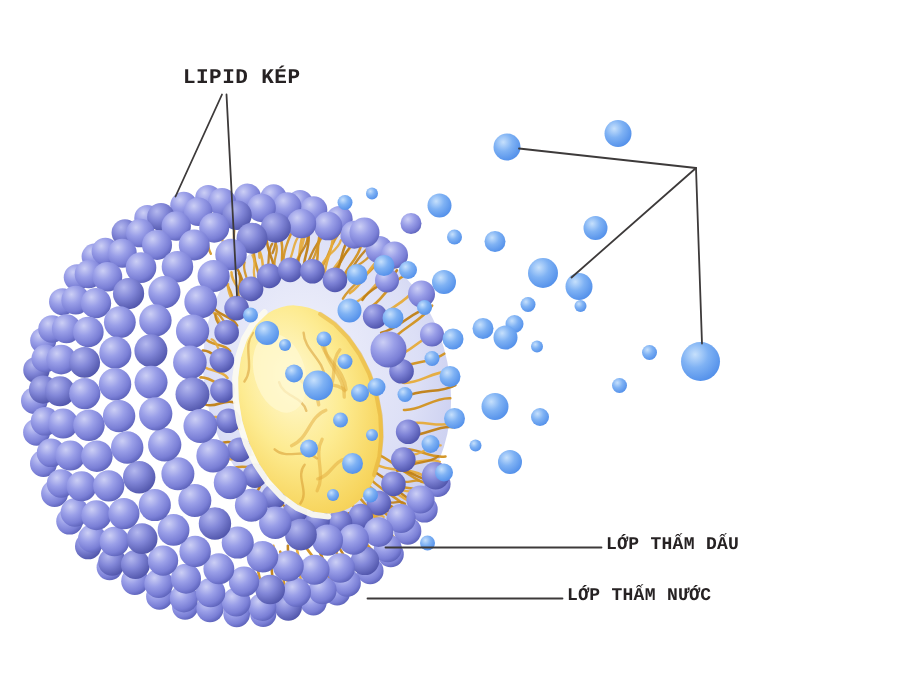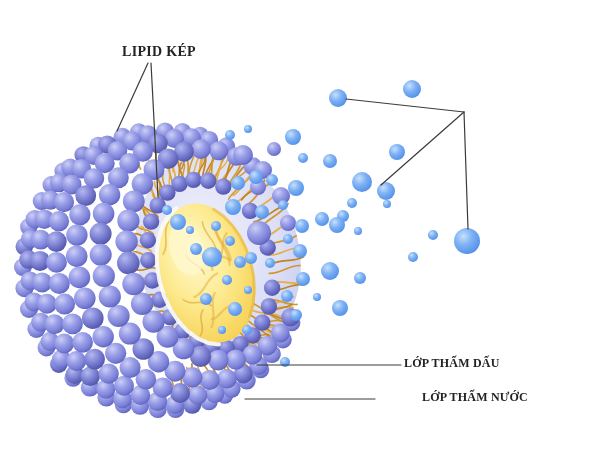--- a/index.html
+++ b/index.html
@@ -1,26 +1,26 @@
 <!DOCTYPE html>
 <html><head>
 <meta charset="utf-8">
 <style>
   html,body{margin:0;padding:0;background:#fff;}
   .stage{
     position:relative;width:600px;height:464px;background:#fff;overflow:hidden;
-    font-family:Liberation Serif, serif;
+    font-family:Liberation Mono, monospace;
   }
   .stage svg{position:absolute;left:0;top:0;}
   .lbl{position:absolute;color:#262223;white-space:nowrap;}
   .lbl-lipid{left:122px;top:44px;font-size:14px;font-weight:700;letter-spacing:.3px;}
   .lbl-brand{left:464px;top:84px;font-size:22px;font-weight:600;letter-spacing:-.5px;}
   .lbl-brand sup{font-size:10px;font-weight:400;vertical-align:super;letter-spacing:0;}
   .lbl-oil{left:404px;top:356px;font-size:12px;font-weight:700;letter-spacing:.2px;}
-  .lbl-water{left:378px;top:390px;font-size:12px;font-weight:700;letter-spacing:.2px;margin-left:44px;}
+  .lbl-water{left:378px;top:390px;font-size:12px;font-weight:700;letter-spacing:.2px;}
 </style>
 </head>
 <body>
 
 <div class="stage">
   <svg id="art" width="600" height="464" viewBox="0 0 600 464">
     <defs>
       <radialGradient id="ballGrad" cx="35%" cy="30%" r="78%">
         <stop offset="0%" stop-color="#cccff5"></stop>
           <stop offset="40%" stop-color="#9a9fe8"></stop>

